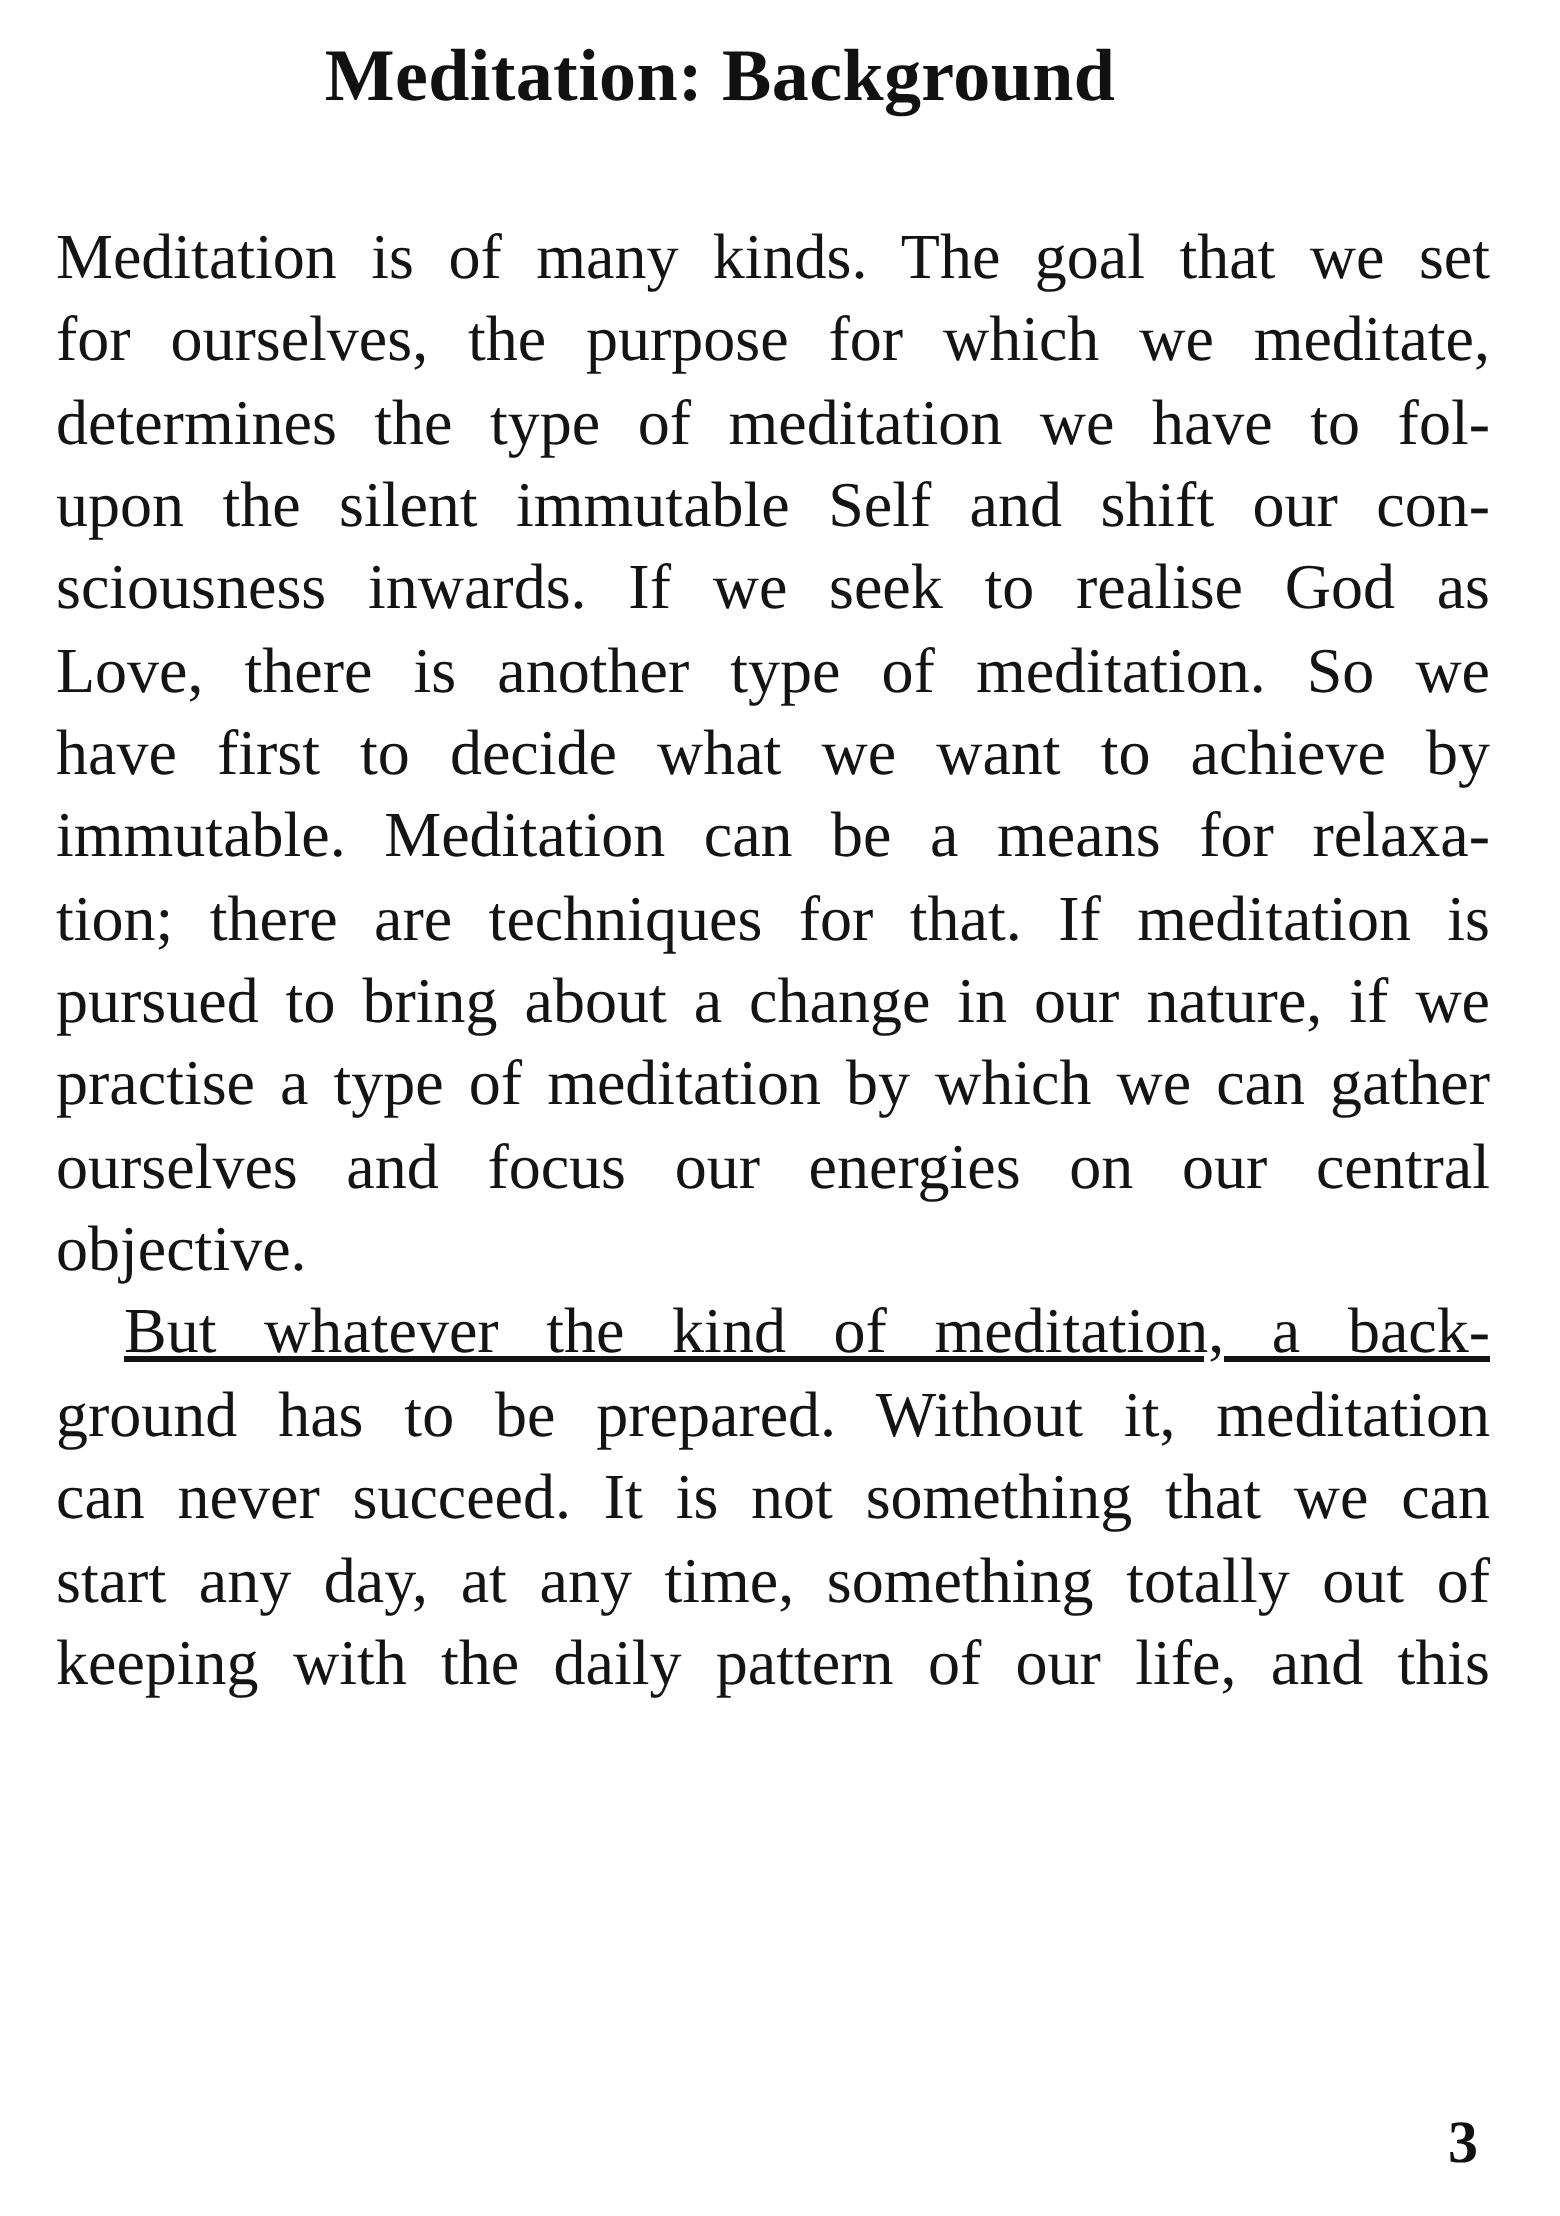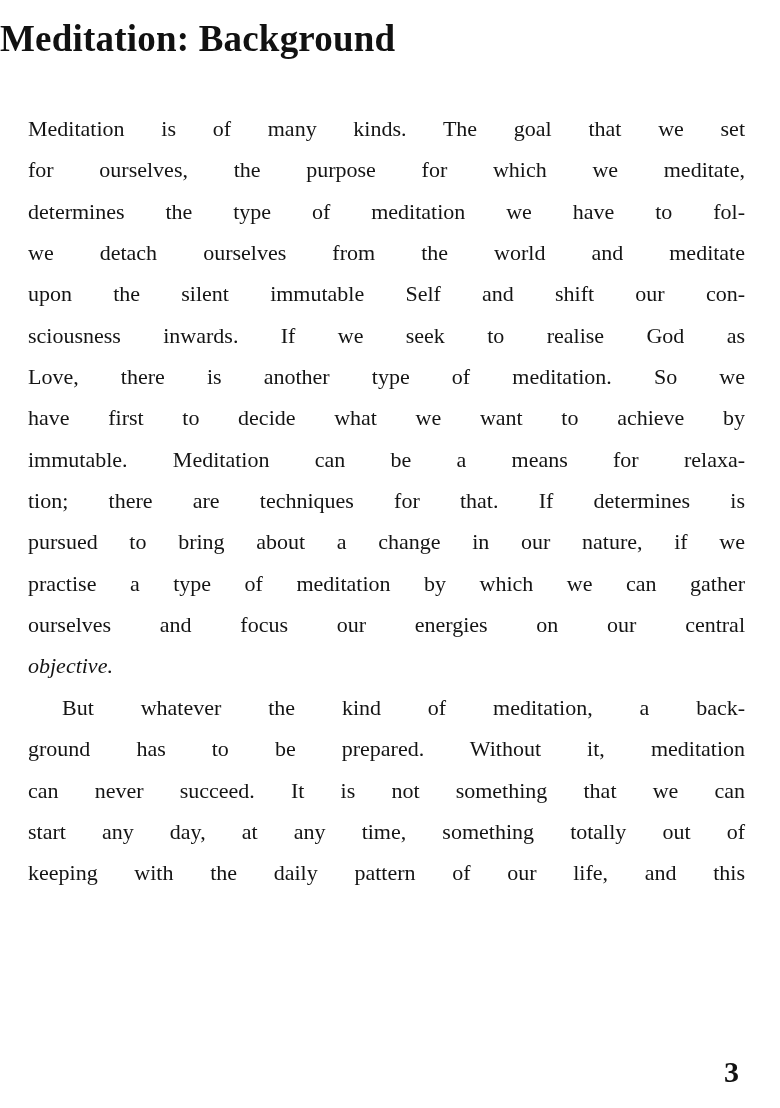--- a/index.html
+++ b/index.html
@@ -19,49 +19,49 @@
       position: absolute;
       left: 0; top: 0;
       width: 780px; height: 1108px;
       background: #ffffff;
     }
     .title {
       position: absolute;
       left: 0;
       top: 14px;
       width: 720px;
-      text-align: left;
+      text-align: center;
       font-size: 37px;
       font-weight: bold;
       line-height: 50px;
       letter-spacing: 0.2px;
       color: #111111;
     }
     .body-text {
       position: absolute;
       left: 28px;
       top: 108px;
       width: 717px;
     }
     .line {
       display: block;
       height: 41.35px;
       line-height: 41.35px;
-      font-size: 22px;
+      font-size: 32px;
       white-space: nowrap;
       text-align: justify;
       text-align-last: justify;
       overflow: visible;
     }
     .line.last {
       text-align-last: left;
-      font-style: italic;
     }
     .line.indent {
       padding-left: 34px;
+      text-decoration: underline;
     }
     .page-number {
       position: absolute;
       left: 724px;
       top: 1052px;
       font-size: 30px;
       font-weight: bold;
       line-height: 40px;
       color: #111111;
     }
@@ -71,27 +71,26 @@
 
 <div class="page">
 
   <div class="title">Meditation: Background</div>
 
   <div class="body-text">
     <div>
       <span class="line">Meditation is of many kinds. The goal that we set</span>
       <span class="line">for ourselves, the purpose for which we meditate,</span>
       <span class="line">determines the type of meditation we have to fol-</span>
-      <span class="line">we detach ourselves from the world and meditate</span>
       <span class="line">upon the silent immutable Self and shift our con-</span>
       <span class="line">sciousness inwards. If we seek to realise God as</span>
       <span class="line">Love, there is another type of meditation. So we</span>
       <span class="line">have first to decide what we want to achieve by</span>
       <span class="line">immutable. Meditation can be a means for relaxa-</span>
-      <span class="line">tion; there are techniques for that. If determines is</span>
+      <span class="line">tion; there are techniques for that. If meditation is</span>
       <span class="line">pursued to bring about a change in our nature, if we</span>
       <span class="line">practise a type of meditation by which we can gather</span>
       <span class="line">ourselves and focus our energies on our central</span>
       <span class="line last">objective.</span>
     </div>
     <div>
       <span class="line indent">But whatever the kind of meditation, a back-</span>
       <span class="line">ground has to be prepared. Without it, meditation</span>
       <span class="line">can never succeed. It is not something that we can</span>
       <span class="line">start any day, at any time, something totally out of</span>

